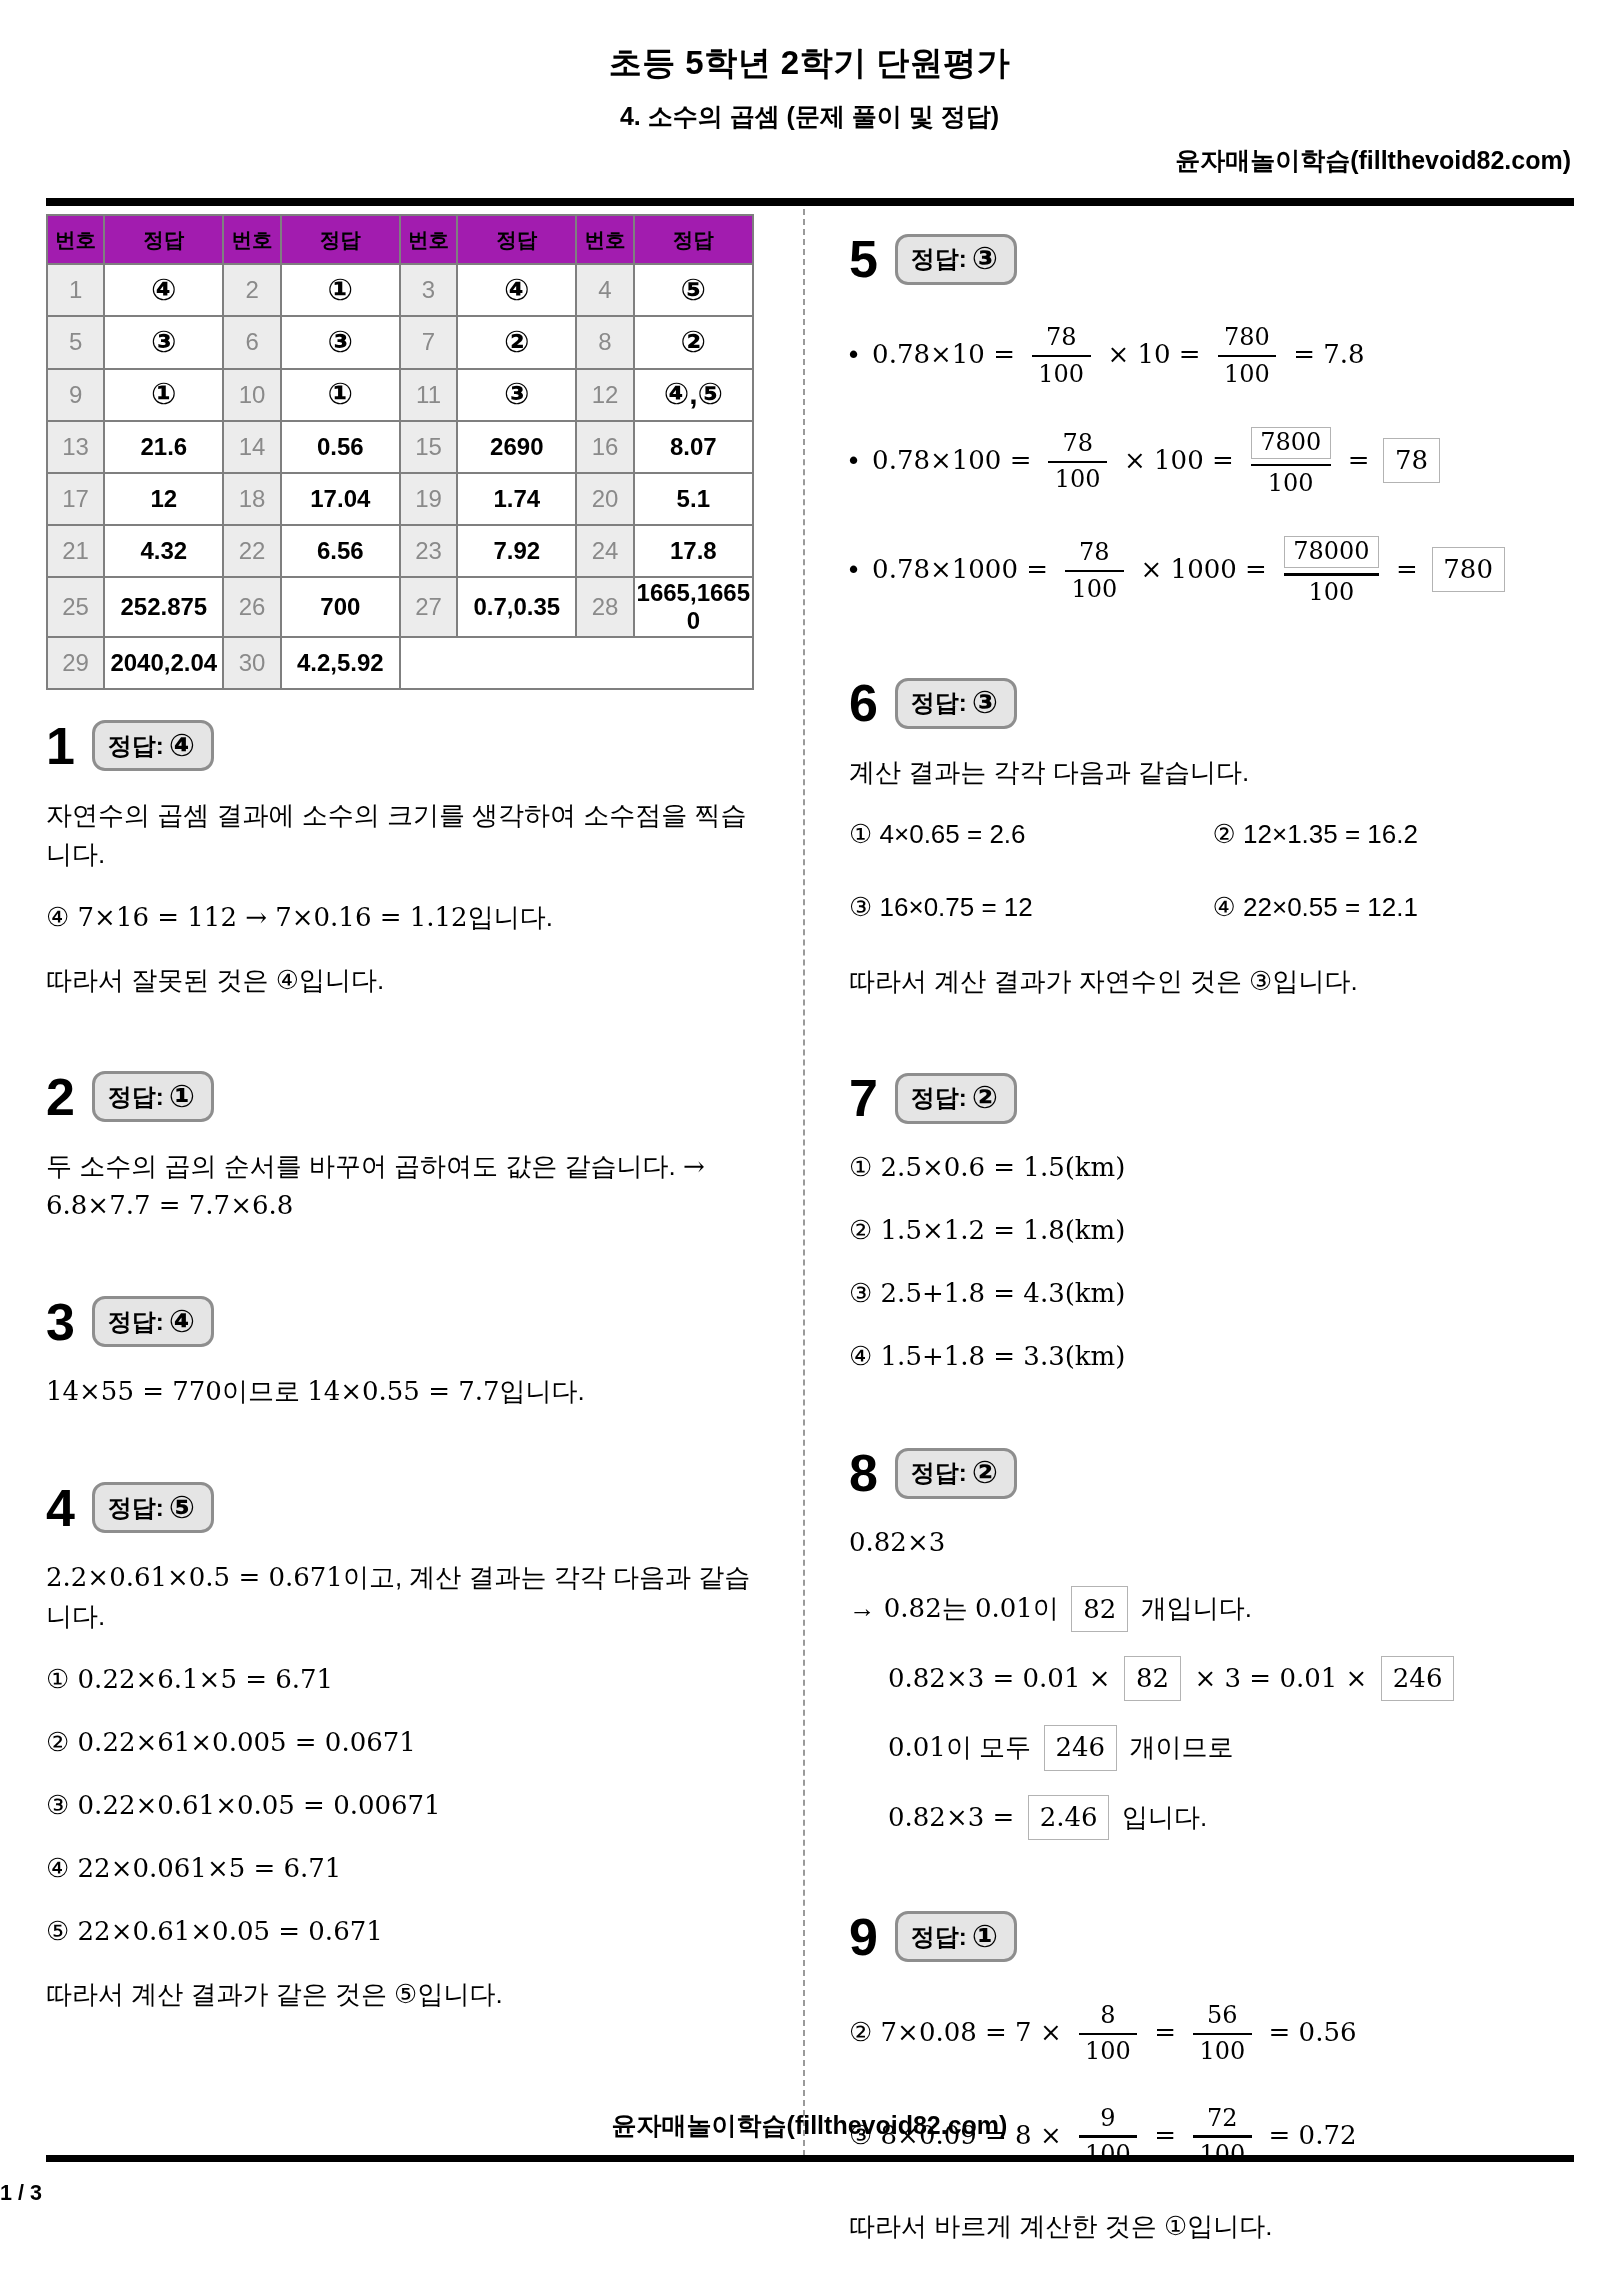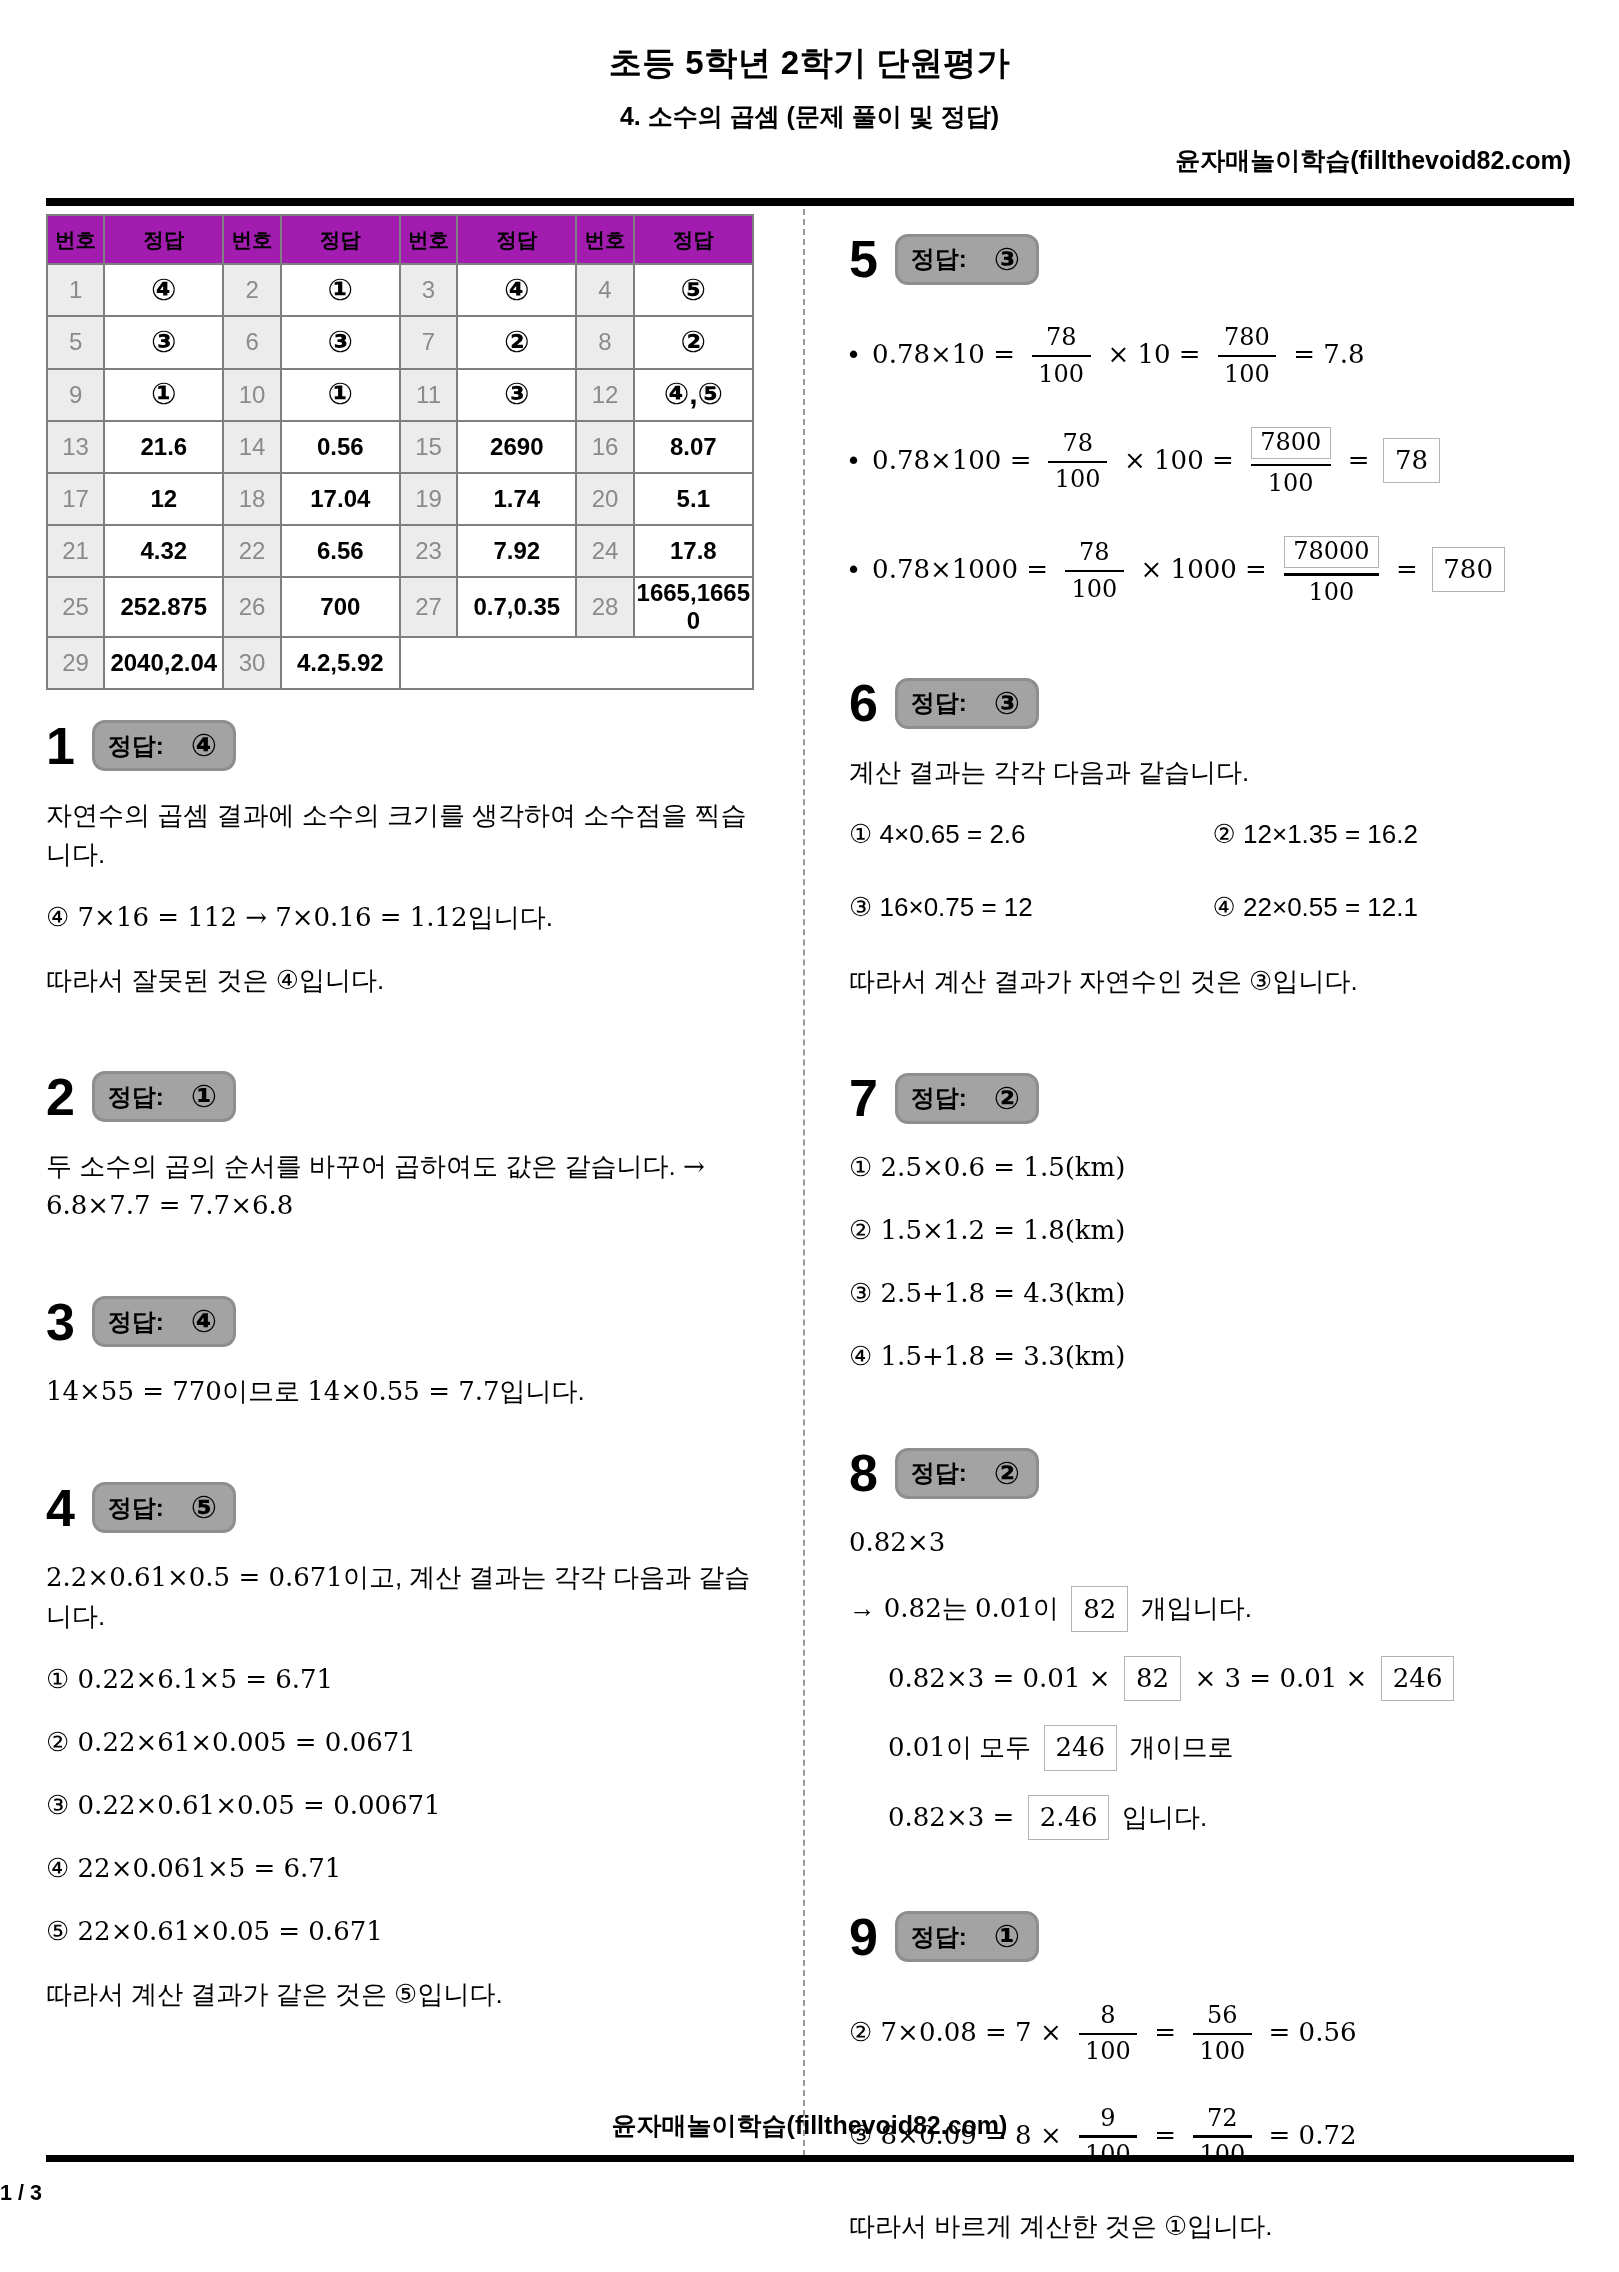--- a/index.html
+++ b/index.html
@@ -28,21 +28,21 @@
   td.ans-cell{font-weight:700;font-size:24px;word-break:break-all;line-height:1.15;}
   td.ans-cell.circ{font-size:30px;font-weight:700;}
   td.merged-cell{background:#fff;}
 
   
   .problem{margin-top:71px;}
   .col-left .problem.first{margin-top:30px;}
   .col-right .problem.first{margin-top:19.4px;}
   .p-head{display:flex;align-items:center;gap:18.3px;}
   .p-num{font-size:52px;font-weight:800;line-height:1;letter-spacing:-1.6px;}
-  .ans-box{border:3.8px solid #8e8e8e;border-radius:13px;padding:6.5px 16px 6.5px 13px;display:inline-flex;align-items:center;gap:27px;background:#a3a3a3;}
+  .ans-box{border:3.8px solid #8e8e8e;border-radius:13px;padding:6.5px 16px 6.5px 13px;display:inline-flex;align-items:flex-start;gap:5px;background:#e5e5e5;}
   .ans-label{font-size:24px;font-weight:700;}
   .ans-circ{font-size:31px;font-weight:700;line-height:1;}
 
   .p-body .line{margin-top:24px;font-size:26px;line-height:1.5;}
   .p-body .line.tall{margin-top:39px;}
   .p-body .line.indent{padding-left:39px;}
   .line .k{font-weight:400;}
   .line .m{font-family:"DejaVu Serif","Liberation Serif",serif;font-weight:400;}
   .line .arrow{font-weight:800;font-size:1.02em;}
   .bullet{margin-right:14px;font-weight:700;}

